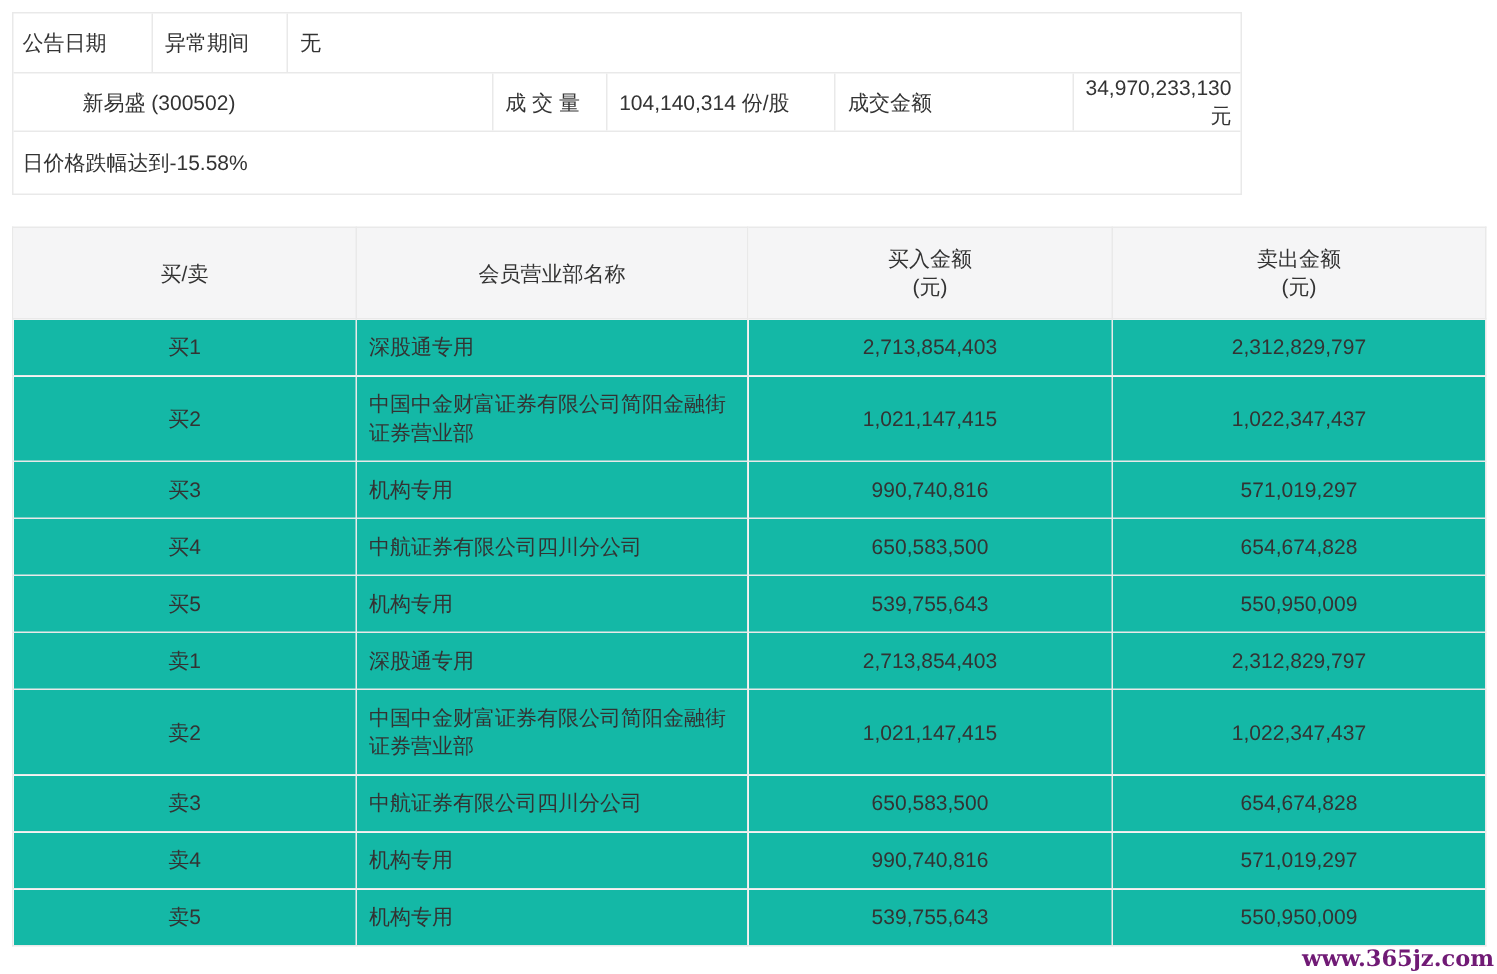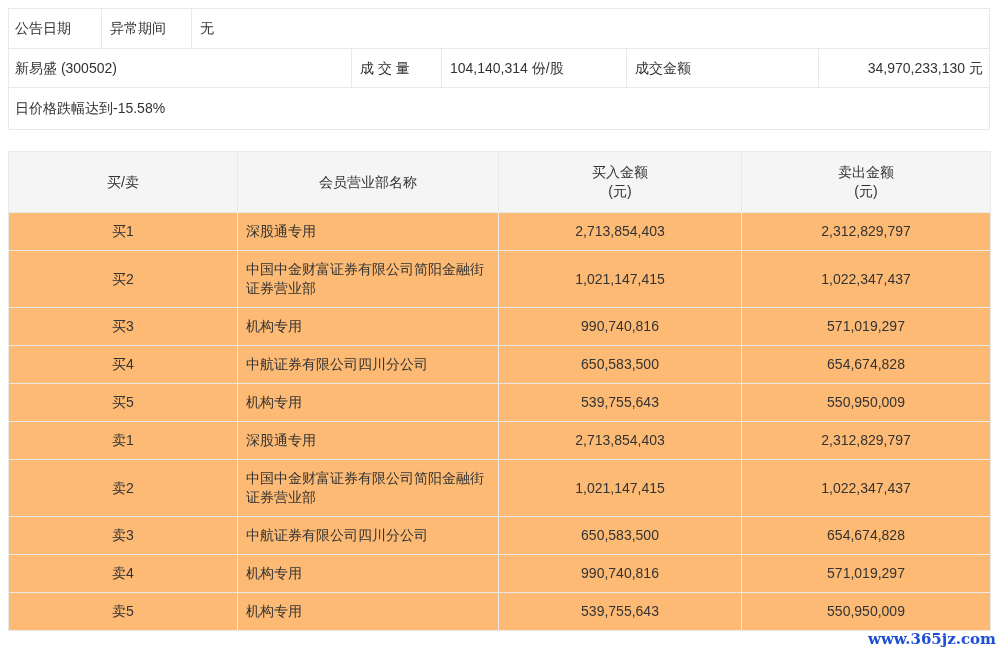--- a/index.html
+++ b/index.html
@@ -10,37 +10,37 @@
     font-family: "Liberation Sans", sans-serif;
     font-size: 14px;
     color: #333333;
     overflow: hidden;
     position: relative;
   }
   .wrap { padding: 8px; }
 
   
   .info {
-    width: 982px;
+    width: 820px;
     border: 1px solid #e9e9e9;
   }
   .irow { display: flex; align-items: stretch; min-height: 39px; }
   .irow + .irow { border-top: 1px solid #e9e9e9; }
   .irow.r3 { min-height: 42px; justify-content: center; }
   .cell {
     display: flex; align-items: center;
     padding: 0 8px;
     line-height: 19px;
   }
   .cell.first { padding-left: 6px; }
   .bl { border-left: 1px solid #e9e9e9; }
   .w92  { width: 92px; }
   .w250 { width: 250px; }
   .w90  { width: 90px; }
-  .w342 { width: 342px; }
+  .w342 { width: 342px; margin-left: 40px; }
   .w185 { width: 185px; }
   .w192 { width: 192px; }
   .grow { flex: 1 1 auto; }
   .amt-right { justify-content: flex-end; text-align: right; padding-right: 6px; }
 
   
   table.main {
     width: 982px;
     margin-top: 21px;
     border-collapse: collapse;
@@ -51,33 +51,33 @@
     line-height: 19px;
     overflow: hidden;
   }
   table.main th {
     background: #f5f5f6;
     font-weight: 400;
     text-align: center;
     padding: 11px 8px;
     color: #333333;
   }
-  table.main td { padding: 9px 8px; background: #fdba74; }
+  table.main td { padding: 9px 8px; background: #14b8a6; }
   td.c-side   { text-align: center; }
   td.c-branch { text-align: left; padding-left: 13px; }
   td.c-amt    { text-align: center; padding-right: 6px; }
 
   
   .watermark {
     position: absolute;
     right: 2px; bottom: 1px;
     font-family: "DejaVu Serif", serif;
     font-weight: 700;
     font-size: 15px;
-    color: #1d4ed8;
+    color: #701a75;
     cursor: pointer;
   }
 </style>
 </head>
 <body>
 
 <div class="wrap">
 
   <section class="info">
     <div class="irow">

